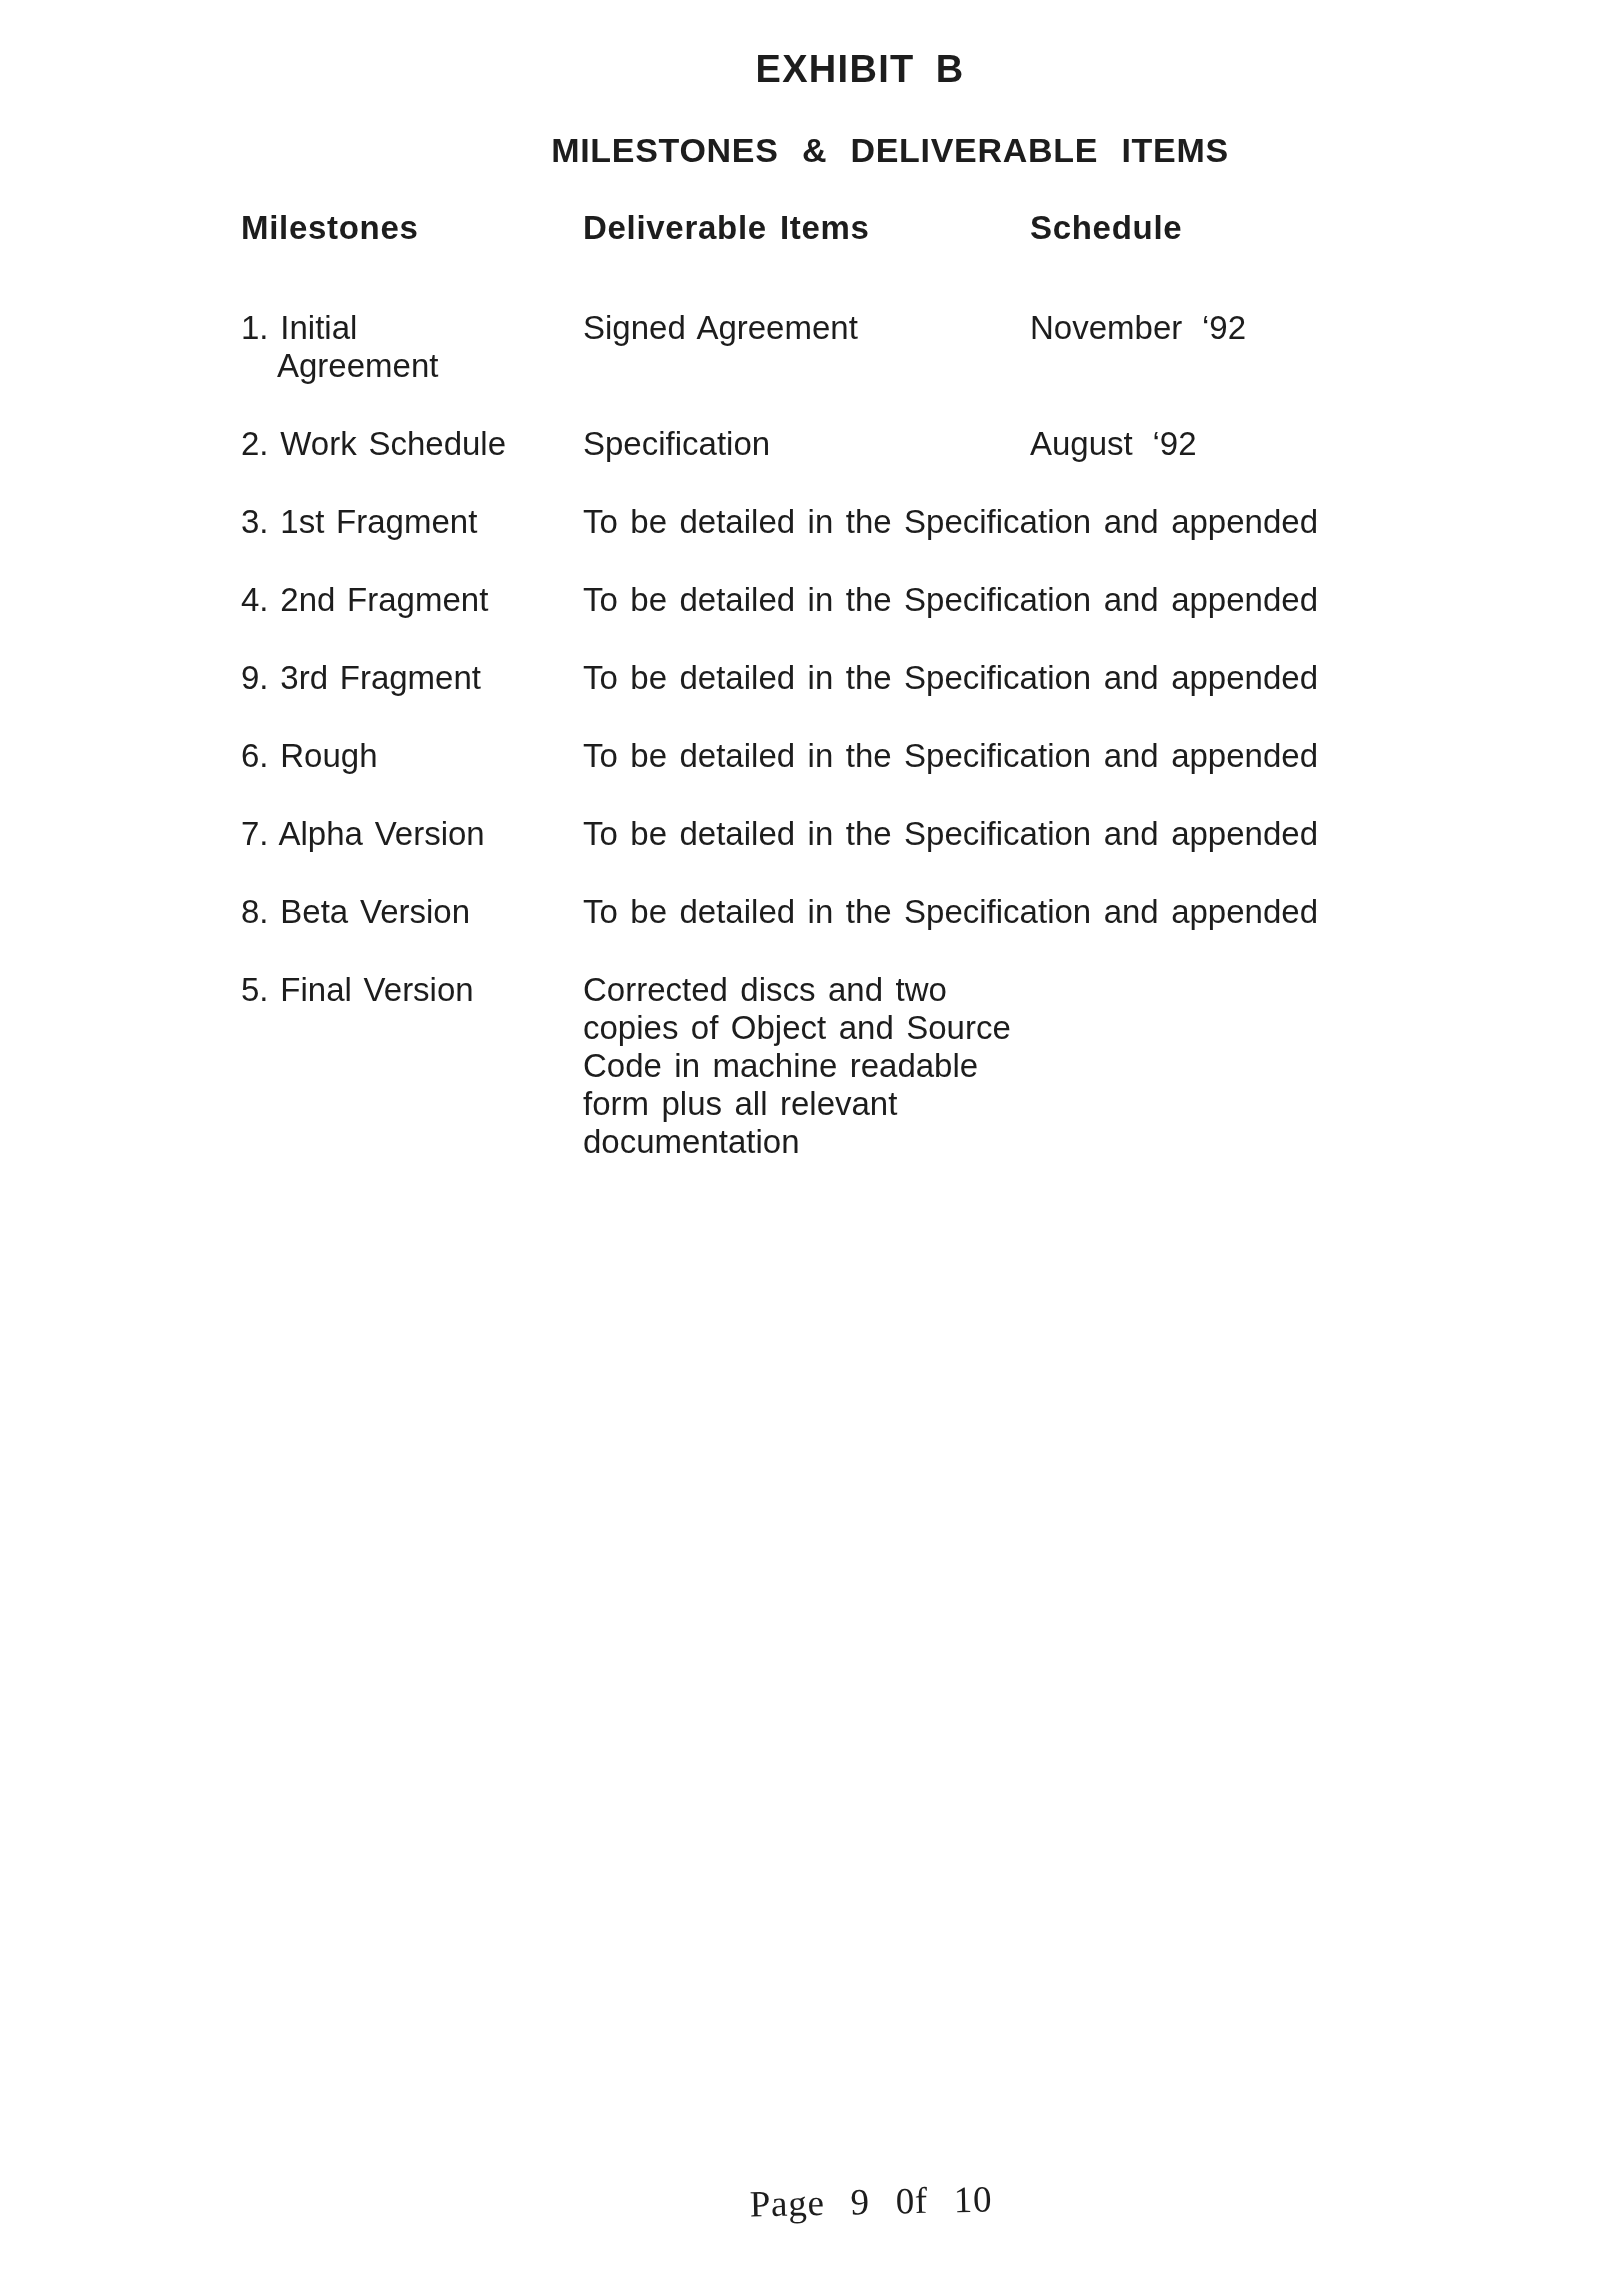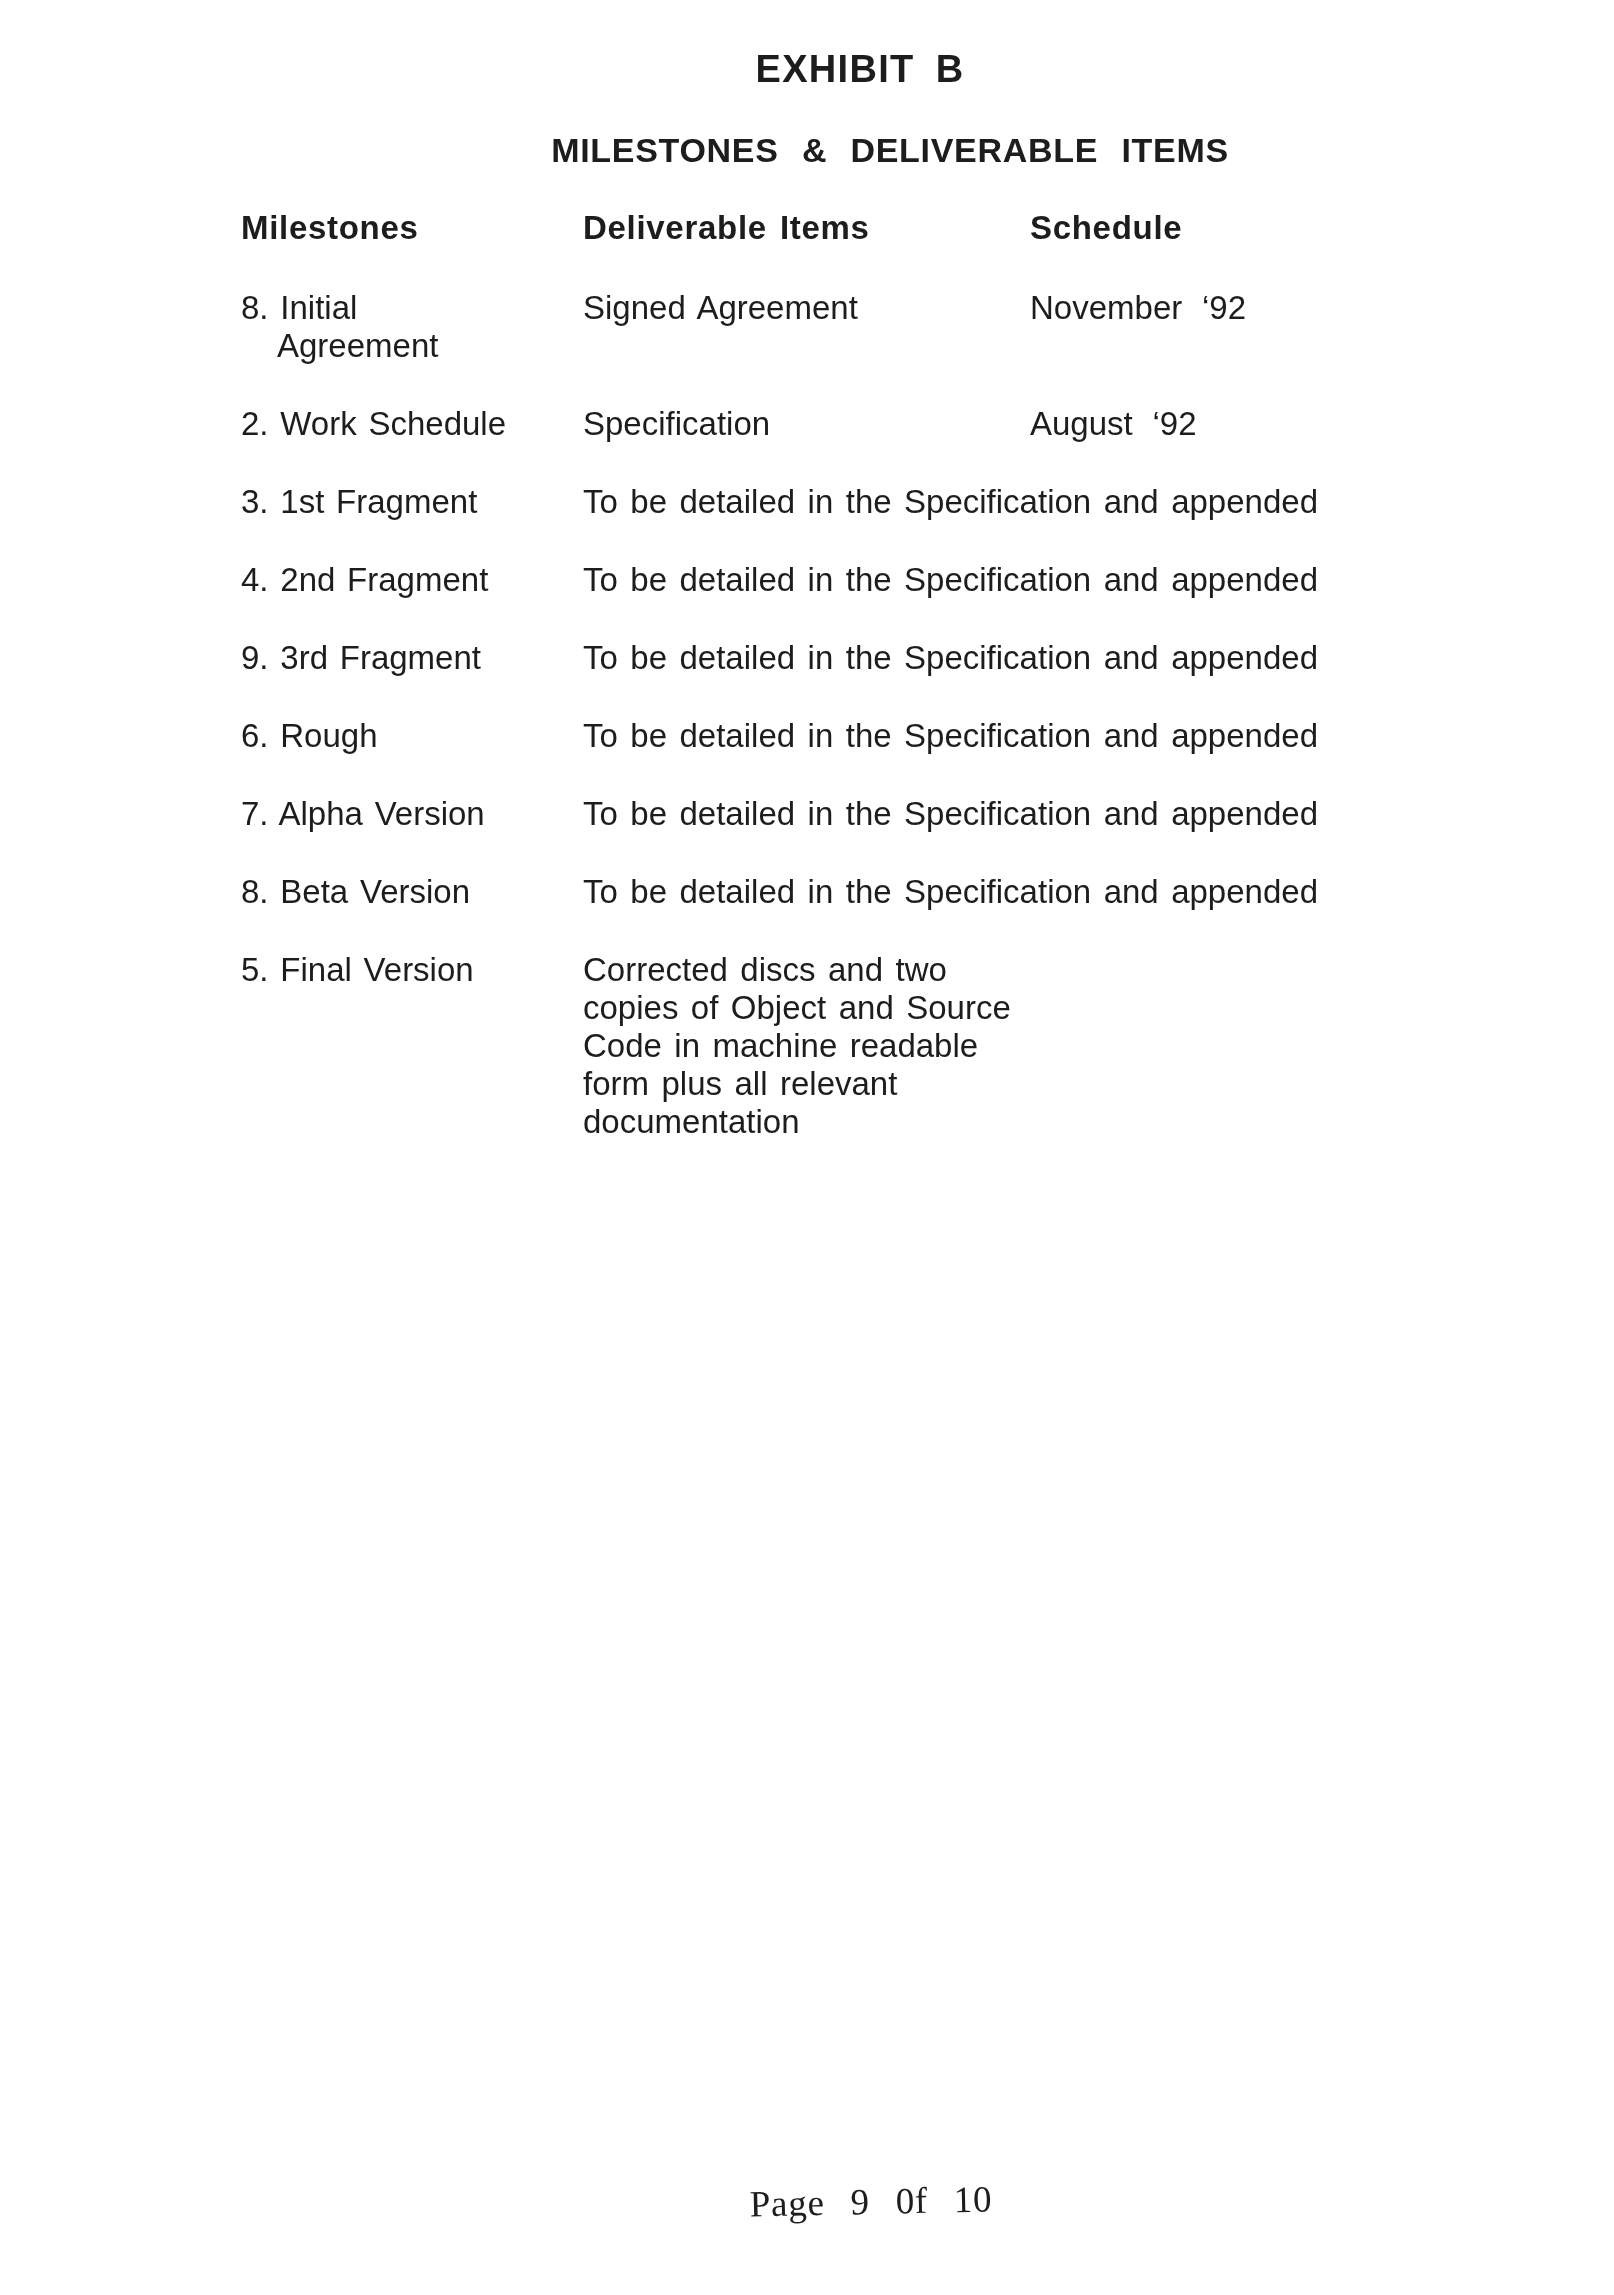--- a/index.html
+++ b/index.html
@@ -52,21 +52,21 @@
     grid-template-columns: 342px 1fr;
     align-items: start;
     margin-bottom: 40px;
     font-size: 33px;
     line-height: 38px;
   }
   .t-row.header-row {
     font-weight: 700;
     letter-spacing: 0.7px;
     word-spacing: 9.3px;
-    margin-bottom: 42px;
+    margin-bottom: 62px;
   }
   .cell {
     white-space: pre-line;
   }
   .cell-milestone {
     padding-left: 36px;
     text-indent: -36px;
     word-spacing: 2.6px;
   }
   .cell-deliverable {
@@ -105,21 +105,21 @@
 
   <div class="milestone-table">
 
     <div class="t-row header-row">
       <div class="cell cell-milestone">Milestones</div>
       <div class="cell cell-deliverable">Deliverable Items</div>
       <div class="cell cell-schedule">Schedule</div>
     </div>
 
     <div class="t-row">
-      <div class="cell cell-milestone">8. Initial
+      <div class="cell cell-milestone">1. Initial
 Agreement</div>
       <div class="cell cell-deliverable">Signed Agreement</div>
       <div class="cell cell-schedule">November ‘92</div>
     </div>
 
     <div class="t-row">
       <div class="cell cell-milestone">2. Work Schedule</div>
       <div class="cell cell-deliverable">Specification</div>
       <div class="cell cell-schedule">August ‘92</div>
     </div>

